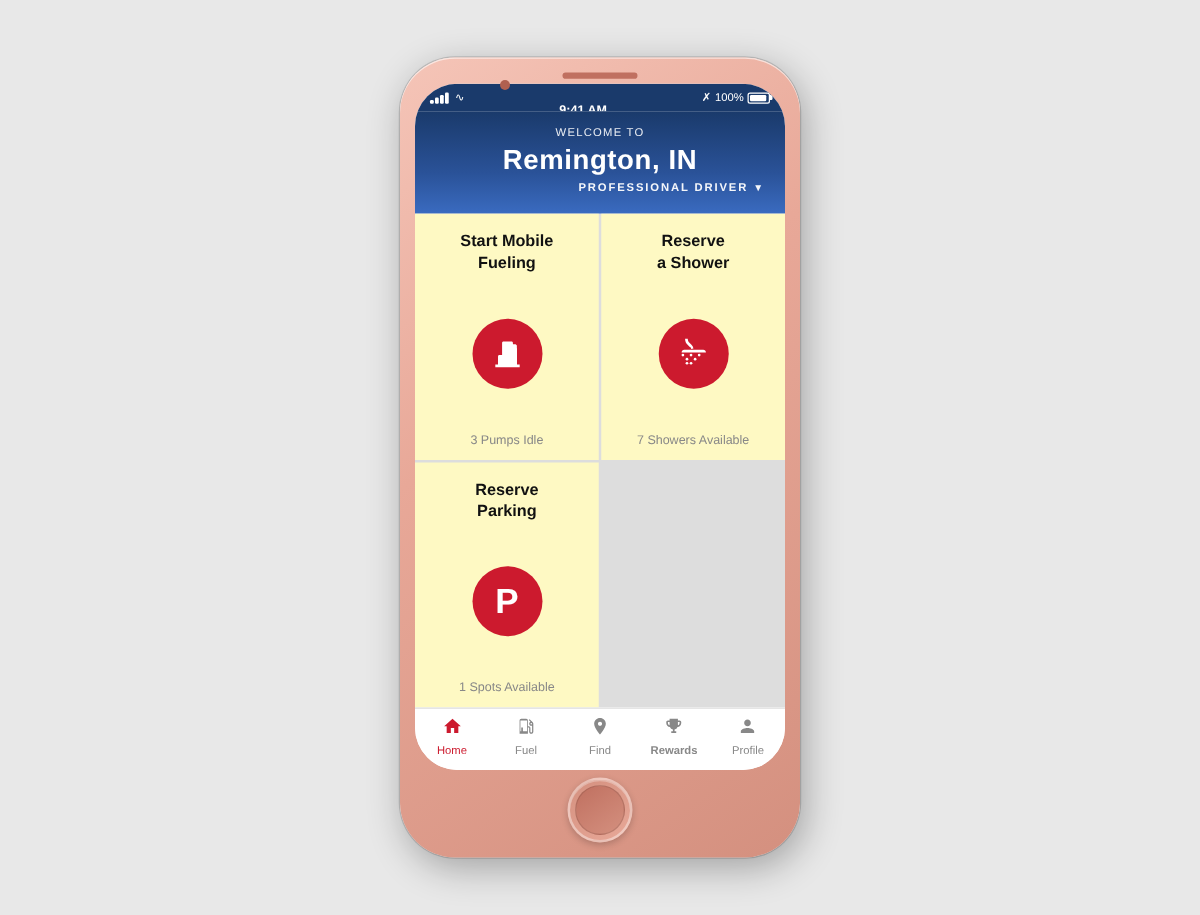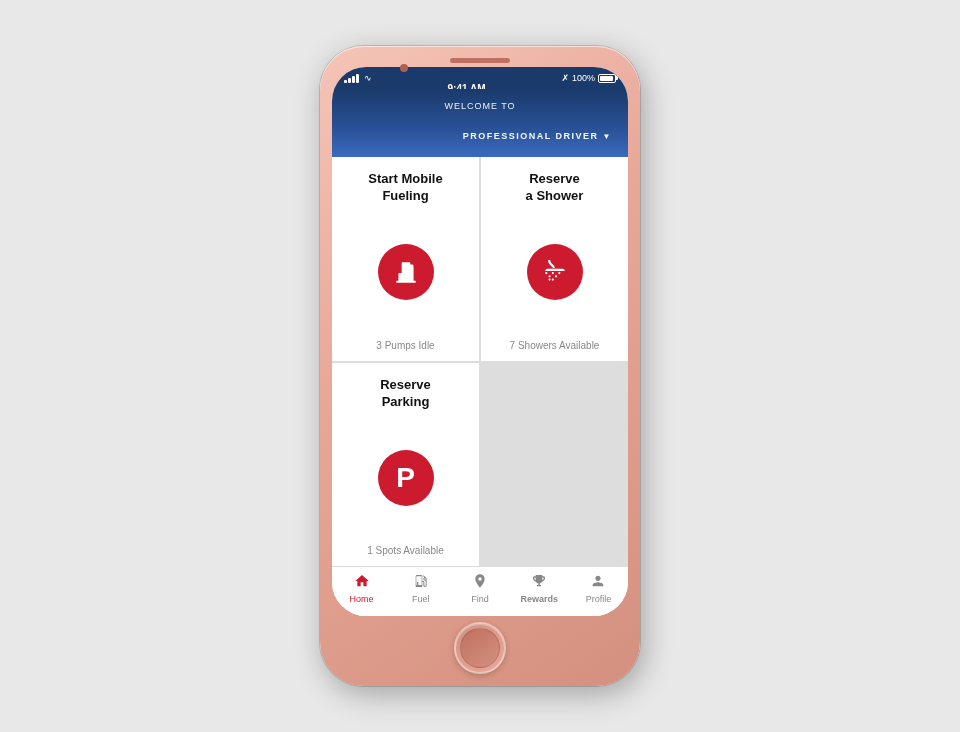--- a/index.html
+++ b/index.html
@@ -136,21 +136,21 @@
       background: linear-gradient(180deg, #1a3a6b 0%, #2a5298 60%, #3a6bc0 100%);
       padding: 12px 16px 16px;
       text-align: center;
       color: #fff;
     }
     .welcome-text {
       font-size: 9px;
       letter-spacing: 1px;
       opacity: 0.9;
       text-transform: uppercase;
-      margin-bottom: 20px;
+      margin-bottom: 4px;
     }
     .city-name {
       font-size: 22px;
       font-weight: 700;
       letter-spacing: 0.5px;
       margin-bottom: 4px;
     }
     .driver-type {
       display: flex;
       align-items: center;
@@ -168,21 +168,21 @@
     
     .grid-container {
       display: grid;
       grid-template-columns: 1fr 1fr;
       gap: 2px;
       background: #ddd;
       flex: 1;
     }
 
     .grid-card {
-      background: #ffffff;
+      background: #fef9c3;
       display: flex;
       flex-direction: column;
       align-items: center;
       justify-content: space-between;
       padding: 14px 10px 10px;
       cursor: pointer;
     }
 
     .card-title {
       font-size: 13px;
@@ -304,20 +304,21 @@
         <span>✗</span>
         <span>100%</span>
         <div class="battery-icon">
           <div class="battery-fill"></div>
         </div>
       </div>
     </div>
 
     <div class="app-header">
       <div class="welcome-text">WELCOME TO</div>
+      <div class="city-name">Remington, IN</div>
       <div class="driver-type">
         <span>PROFESSIONAL DRIVER</span>
         <span class="dropdown-arrow">▼</span>
       </div>
     </div>
 
     <div class="grid-container">
 
       <div class="grid-card">
         <div class="card-title">Start Mobile<br>Fueling</div>

